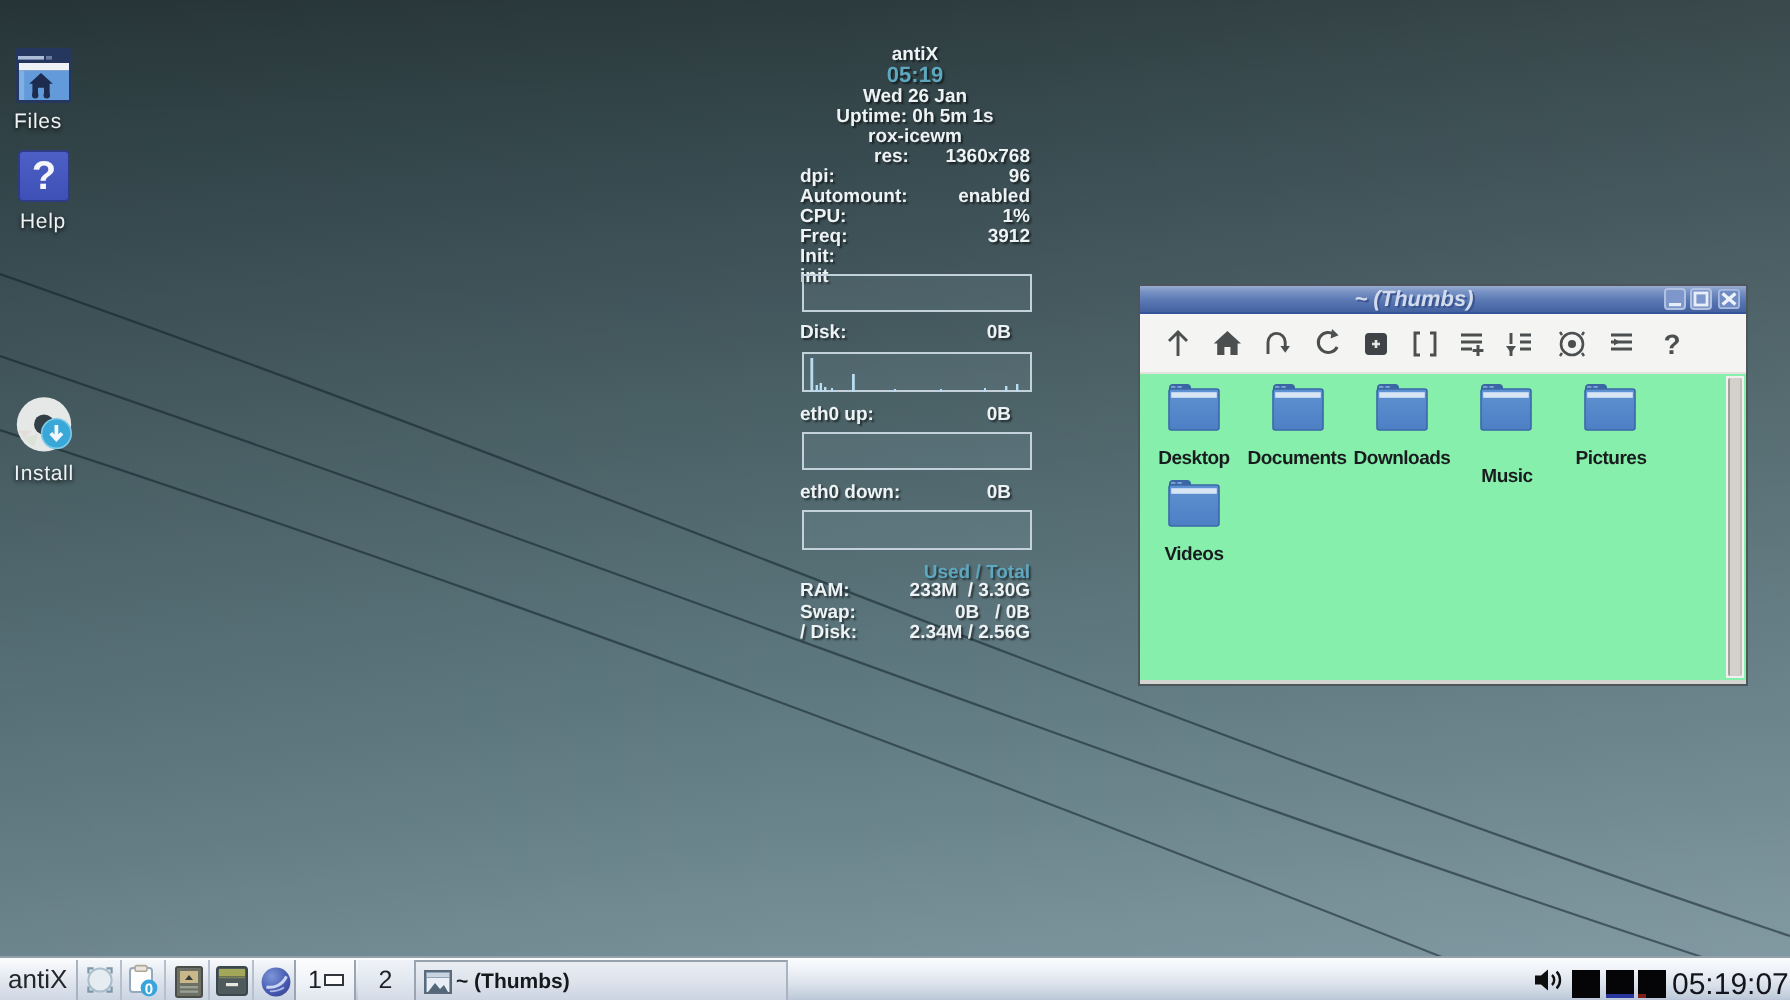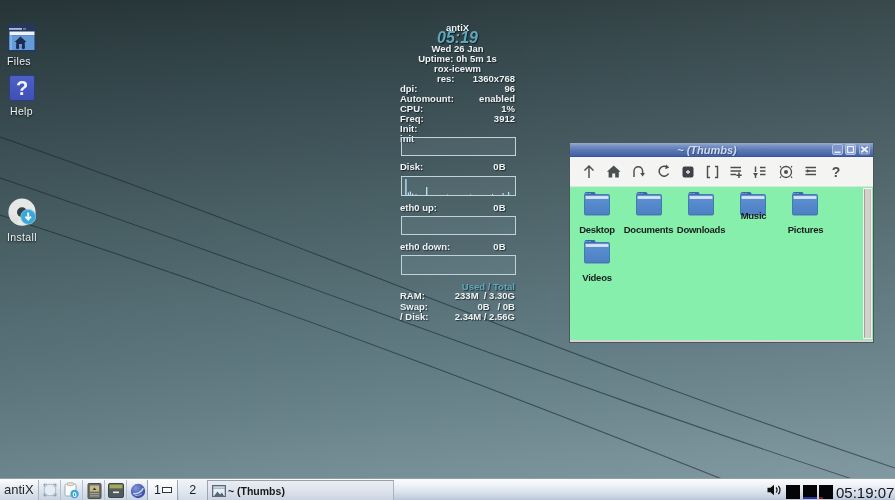--- a/index.html
+++ b/index.html
@@ -87,21 +87,21 @@
   <path d="M2.5 18 A13.6 13.6 0 0 0 5 22.2 L9 18.5 Z" fill="#e4d8d4" opacity="0.7"></path>
   <circle cx="15" cy="15.2" r="5" fill="#333f47"></circle>
   <circle cx="21.2" cy="19.8" r="7.4" fill="#3aa7d9"></circle>
   <circle cx="21.2" cy="19.8" r="7.4" fill="none" stroke="#7ecbe8" stroke-width="0.8"></circle>
   <path d="M21.2 15.5 L21.2 22.2 M18.4 19.6 L21.2 22.6 L24 19.6" stroke="#f2f8fb" stroke-width="1.9" fill="none"></path>
 </svg>
 <div class="abs dlabel" style="left:0px; top:230.5px; width:44px;text-align:center;">Install</div>
 
 <div class="abs" id="conky">
   <div class="c" style="top:22.5px;">antiX</div>
-  <div class="c cyan" style="top:32px; font-size:16px; line-height:12px;font-style:italic;">05:19</div>
+  <div class="c cyan" style="top:32px; font-size:11px; line-height:12px;">05:19</div>
   <div class="c" style="top:43.5px;">Wed 26 Jan</div>
   <div class="c" style="top:53.5px;">Uptime: 0h 5m 1s</div>
   <div class="c" style="top:63.5px;">rox-icewm</div>
   <div class="row" style="top:73.5px;padding-left:37px;">
       <span>res:</span>
       <span>1360x768</span>
     </div>
   <div class="row" style="top:83.5px;">
       <span>dpi:</span>
       <span>96</span>
@@ -250,21 +250,21 @@
       <use href="#folder" x="14" y="4.5"></use>
       <use href="#folder" x="66" y="4.5"></use>
       <use href="#folder" x="118" y="4.5"></use>
       <use href="#folder" x="170" y="4.5"></use>
       <use href="#folder" x="222" y="4.5"></use>
       <use href="#folder" x="14" y="52.5"></use>
     </svg>
     <div class="flabel" style="left:-3px; top:36.5px;">Desktop</div>
     <div class="flabel" style="left:48.5px; top:36.5px;">Documents</div>
     <div class="flabel" style="left:101px; top:36.5px;">Downloads</div>
-    <div class="flabel" style="left:153.5px; top:23px;">Music</div>
+    <div class="flabel" style="left:153.5px; top:46px;">Music</div>
     <div class="flabel" style="left:205.5px; top:36.5px;">Pictures</div>
     <div class="flabel" style="left:-3px; top:84.5px;">Videos</div>
   </div>
   <div id="rscroll">
       <div id="rthumb"></div>
     </div>
   <div id="rband"></div>
 </div>
 
 <div class="abs" id="taskbar">

